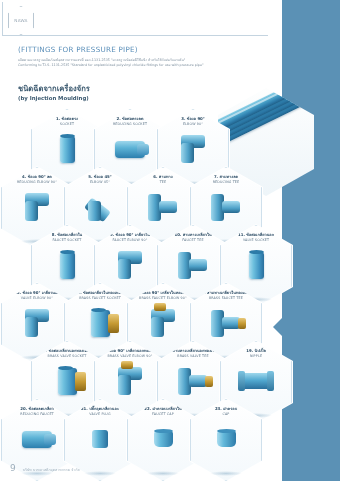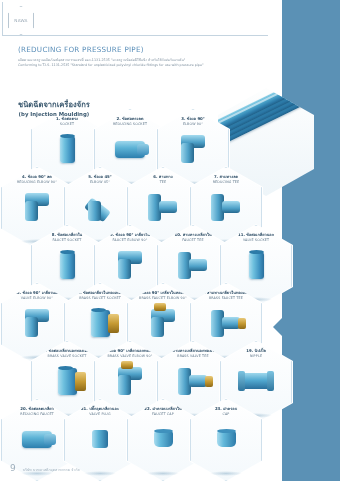--- a/index.html
+++ b/index.html
@@ -47,21 +47,21 @@
     font-size:11.5px; font-weight:bold; color:#2f7cb8; letter-spacing:.1px;
     line-height:1.15;
   }
   .title-en{
     font-size:7.2px; color:#5b8fb9; letter-spacing:.25px;
     margin-top:2px;
   }
   .std-th{ font-size:3.3px; color:#7d8f9e; margin-top:4px; line-height:1.5;}
   .std-en{ font-size:3.3px; color:#7d8f9e; line-height:1.5;}
 
-  .subhead{ position:absolute; left:18px; top:98px; z-index:5;text-align:center;}
+  .subhead{ position:absolute; left:18px; top:82px; z-index:5;}
   .subhead-th{ font-size:7.6px; font-weight:bold; color:#3c5a70;}
   .subhead-en{ font-size:5.4px; font-weight:bold; color:#3c5a70; margin-top:1px;}
 
   
   .pipes-hex{
     position:absolute; right:26px; top:88px;
     width:96px; height:108px; z-index:3;
     background:linear-gradient(180deg,#fdfefe 0%,#eef5f9 100%);
     clip-path:polygon(50% 0,100% 25%,100% 75%,50% 100%,0 75%,0 25%);
     overflow:hidden;
@@ -205,21 +205,21 @@
 <div class="right-band"></div>
 <div class="band-notch"></div>
 
 <div class="corner-line a"></div>
 
 <div class="logo-wrap">
   <div class="hex-logo">NAWA</div>
 </div>
 
 <div class="header">
-  <div class="title-en">(REDUCING FOR PRESSURE PIPE)</div>
+  <div class="title-en">(FITTINGS FOR PRESSURE PIPE)</div>
   <div class="std-th">ผลิตตามมาตรฐานผลิตภัณฑ์อุตสาหกรรมเลขที่ มอก.1131-2535 "มาตรฐานข้อต่อพีวีซีแข็ง สำหรับใช้กับท่อรับแรงดัน"</div>
   <div class="std-en">Conforming to T.I.S. 1131-2535 "Standard for unplasticized polyvinyl chloride fittings for use with pressure pipe"</div>
 </div>
 
 <div class="subhead">
   <div class="subhead-th">ชนิดฉีดจากเครื่องจักร</div>
   <div class="subhead-en">(by Injection Moulding)</div>
 </div>
 
 <div class="pipes-hex">

